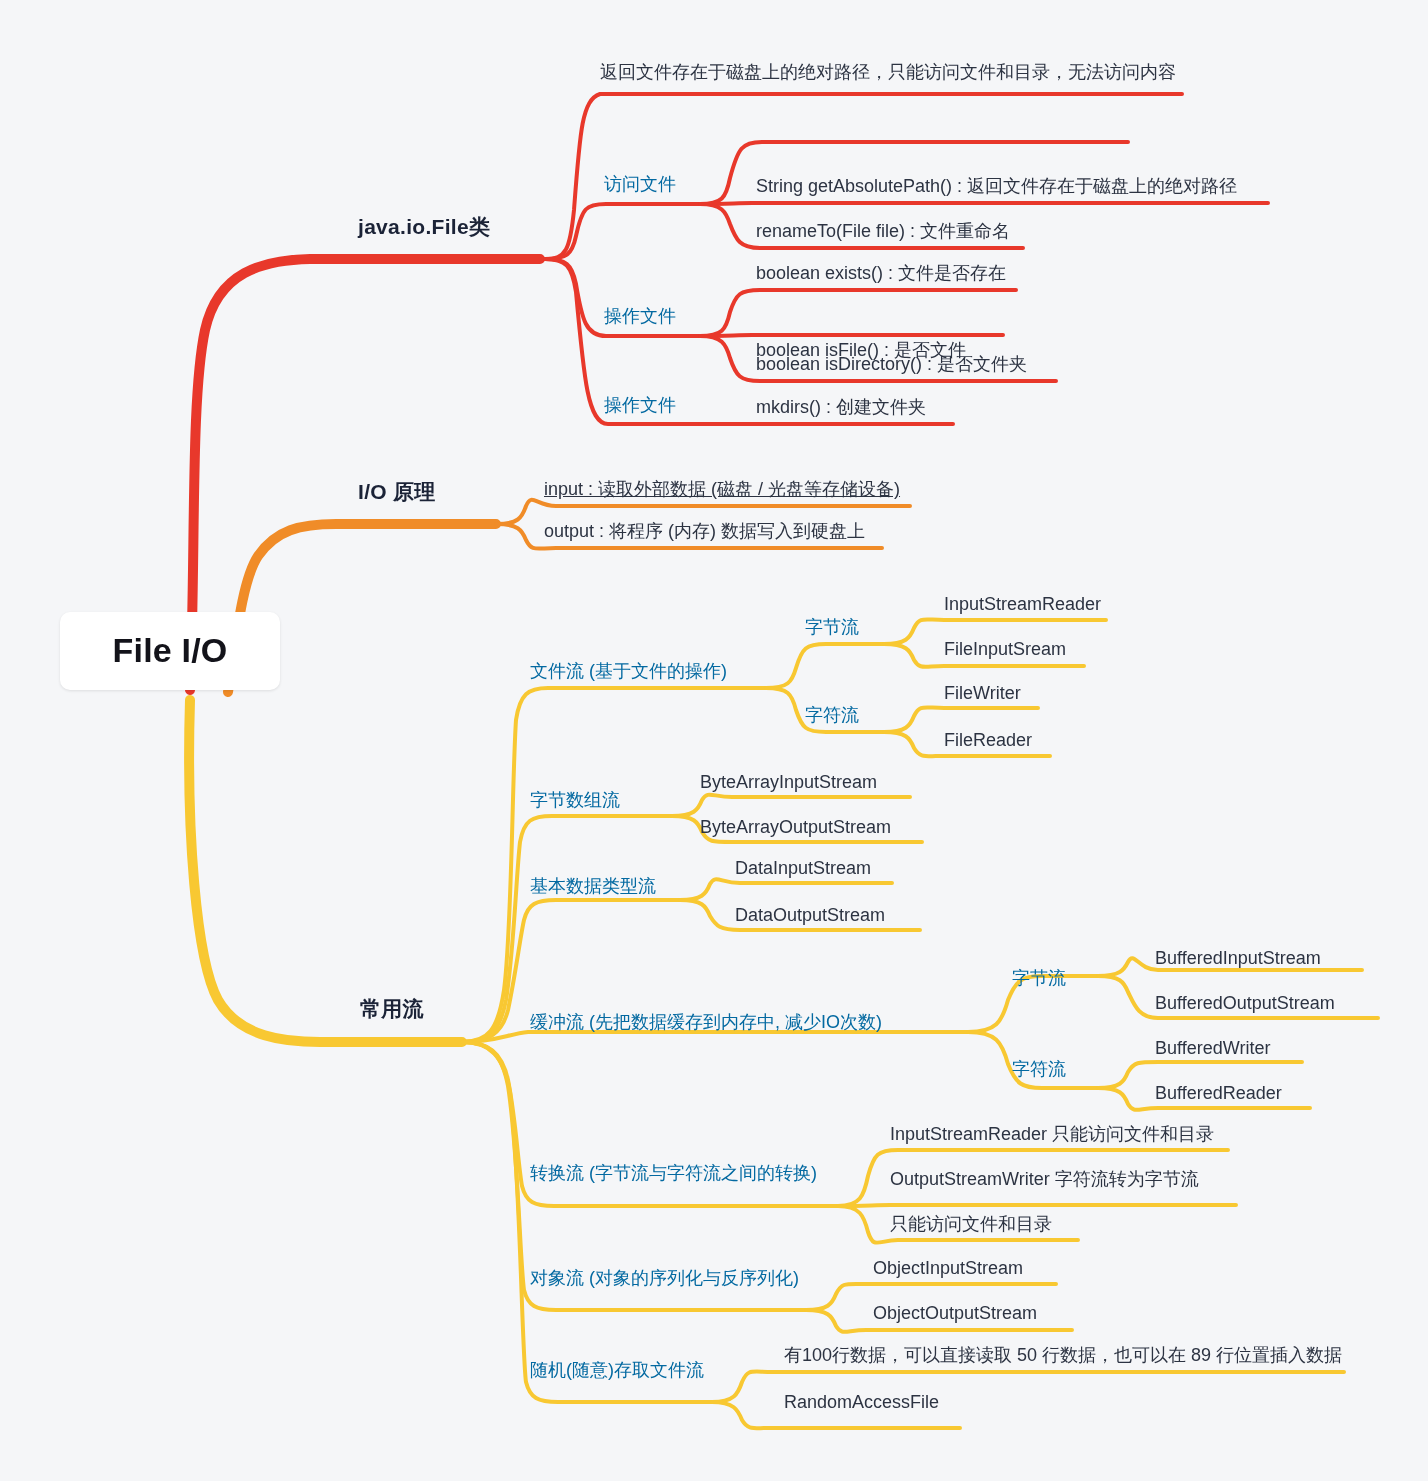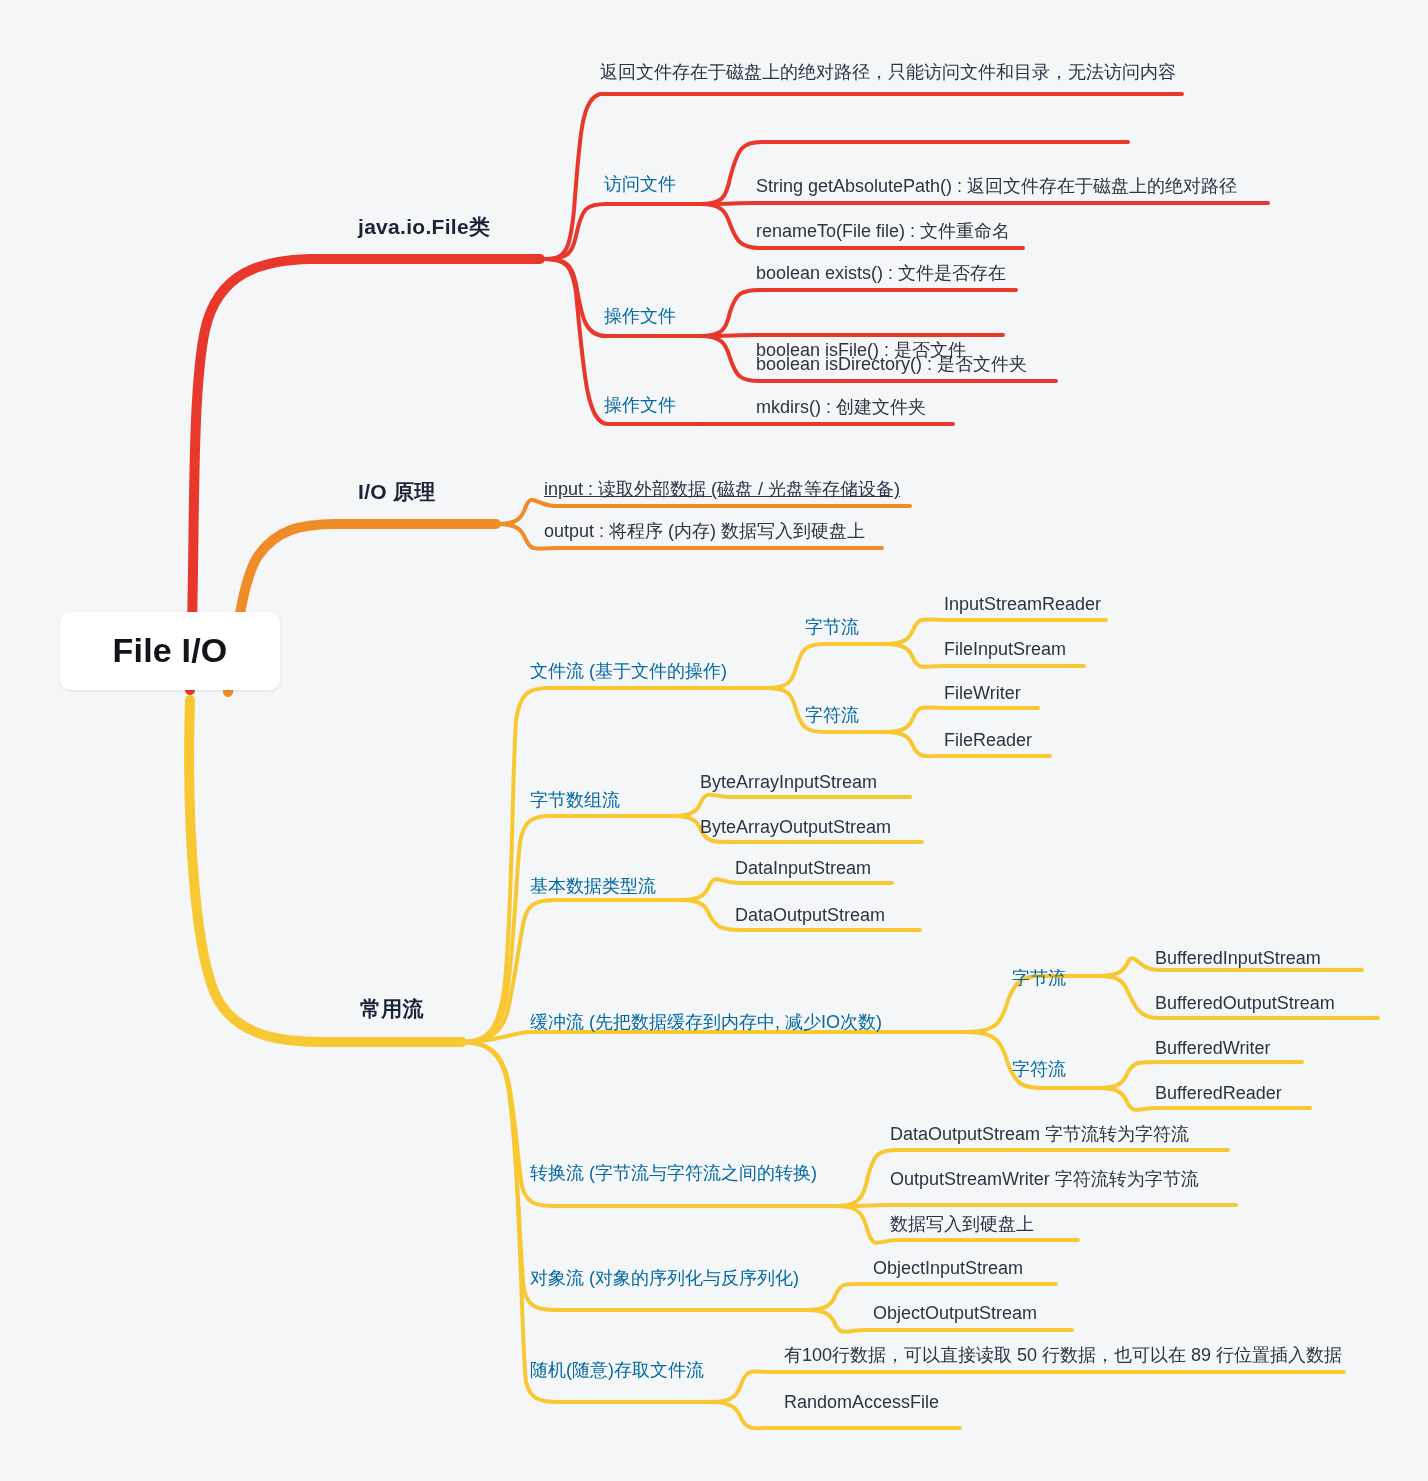--- a/index.html
+++ b/index.html
@@ -286,29 +286,29 @@
 
   <div class="node leaf" style="left:1155px; top:1081px;">
     <span>BufferedReader</span>
   </div>
 
   <div class="node lvl2" style="left:530px; top:1161px;">
     <span>转换流 (字节流与字符流之间的转换)</span>
   </div>
 
   <div class="node leaf" style="left:890px; top:1122px;">
-    <span>DataOutputStream 字节流转为字符流</span>
+    <span>InputStreamReader 只能访问文件和目录</span>
   </div>
 
   <div class="node leaf" style="left:890px; top:1167px;">
     <span>OutputStreamWriter 字符流转为字节流</span>
   </div>
 
   <div class="node leaf" style="left:890px; top:1212px;">
-    <span>数据写入到硬盘上</span>
+    <span>只能访问文件和目录</span>
   </div>
 
   <div class="node lvl2" style="left:530px; top:1266px;">
     <span>对象流 (对象的序列化与反序列化)</span>
   </div>
 
   <div class="node leaf" style="left:873px; top:1256px;">
     <span>ObjectInputStream</span>
   </div>
 

